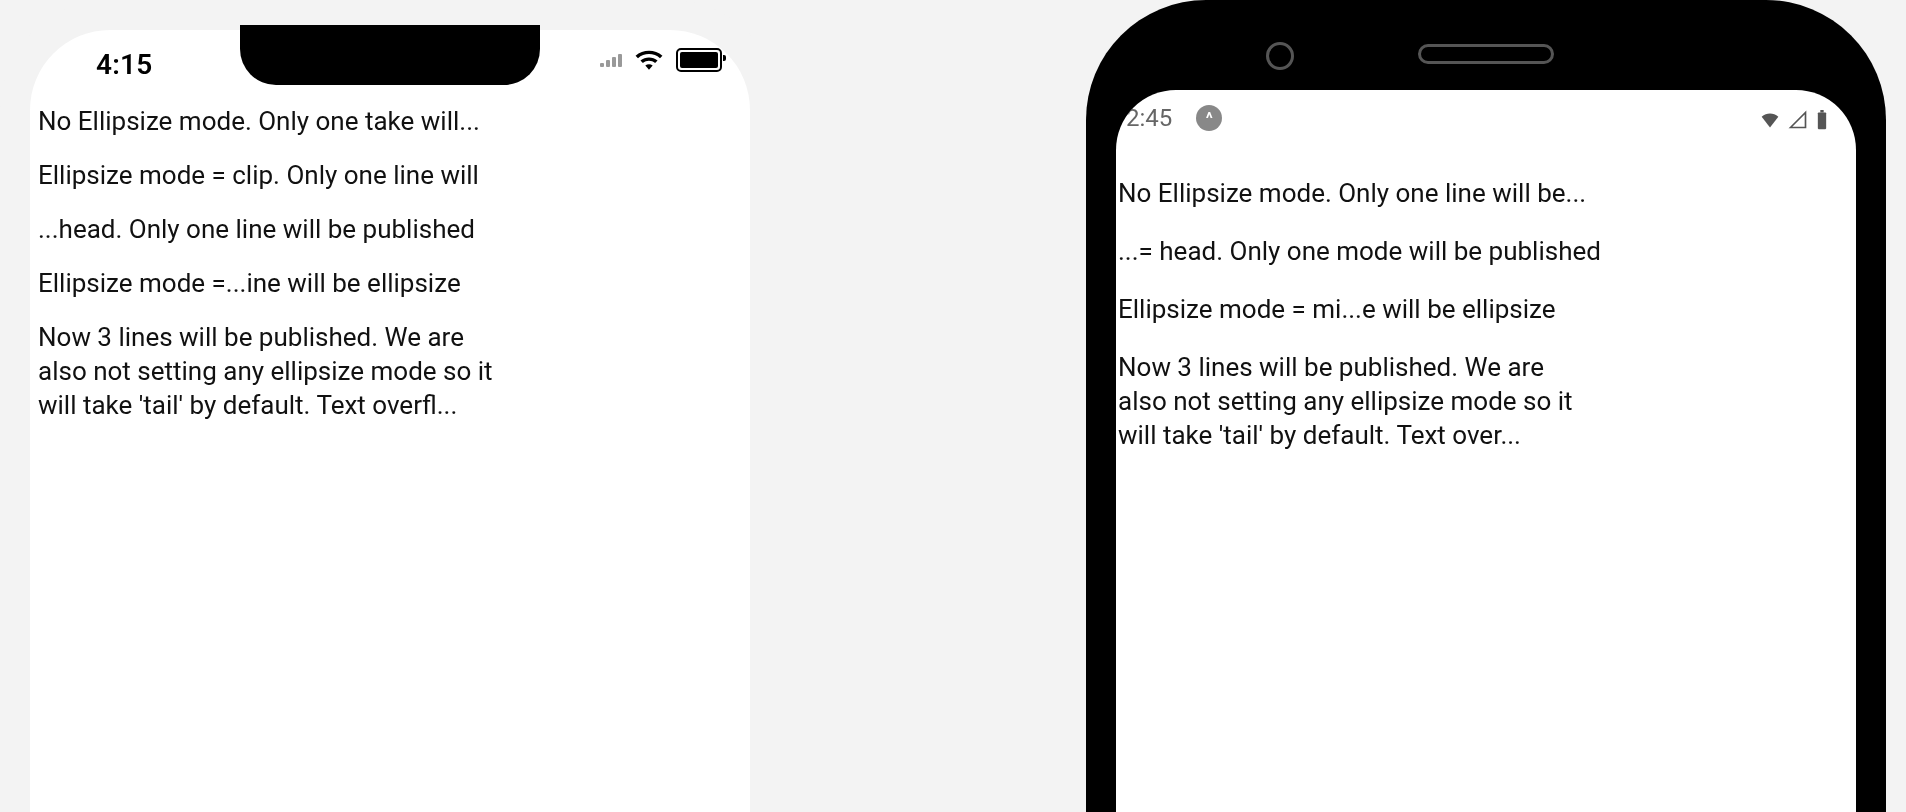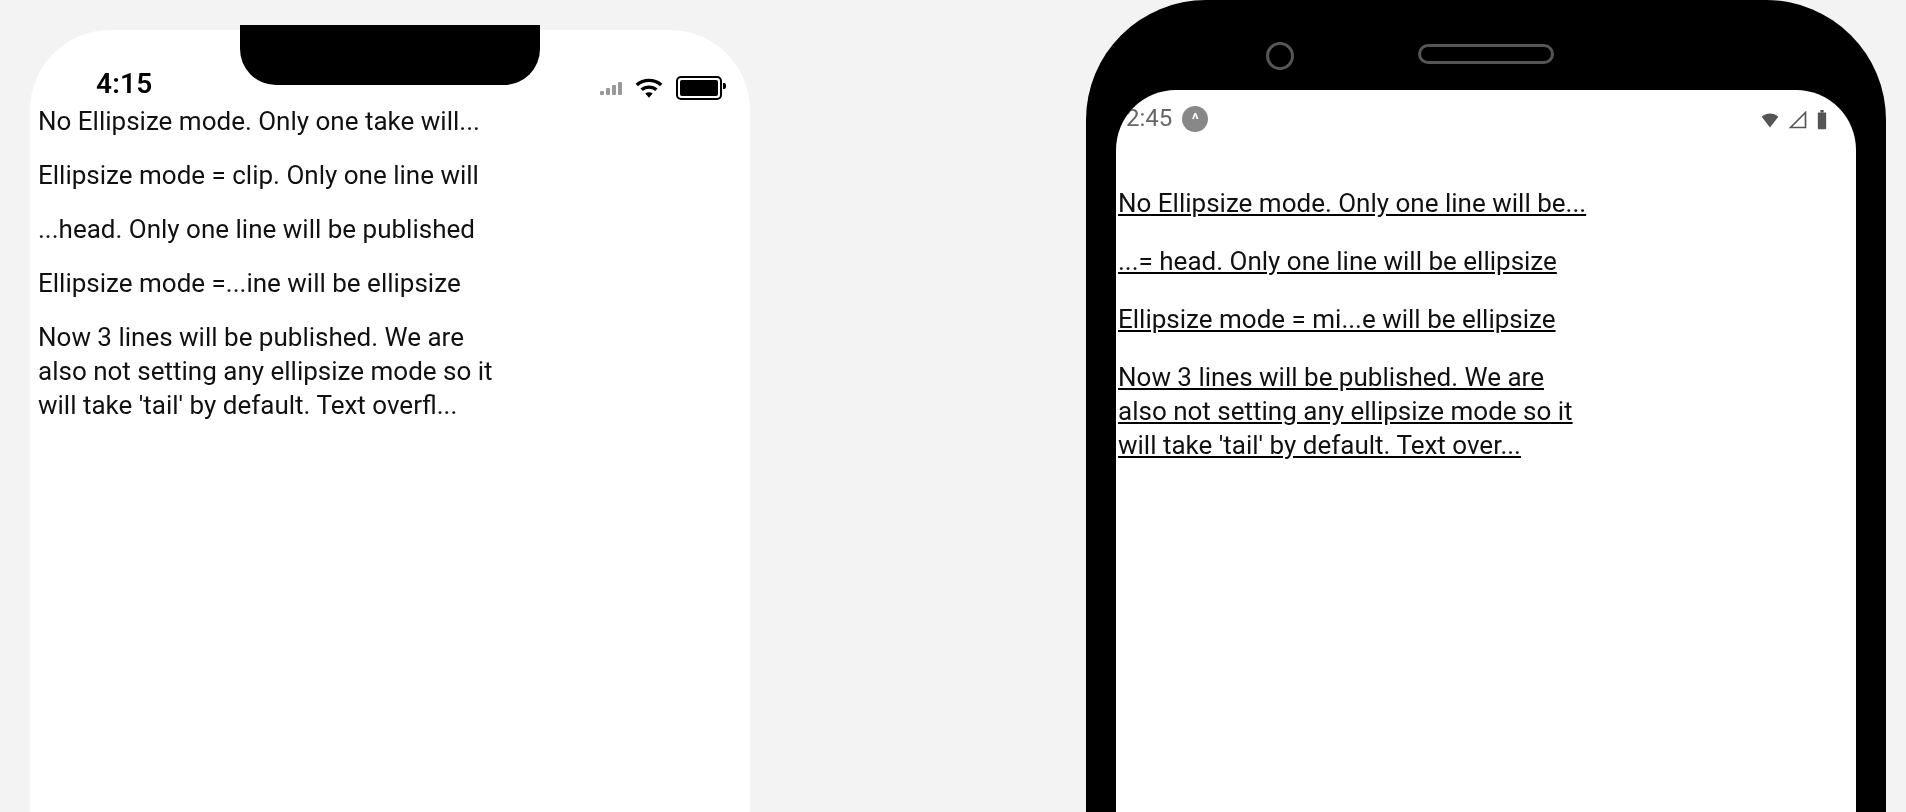--- a/index.html
+++ b/index.html
@@ -40,27 +40,27 @@
     transform: translateX(-50%);
     width: 300px;
     height: 60px;
     background: #000;
     border-radius: 0 0 36px 36px;
     z-index: 5;
   }
 
   .iphone-status {
     position: absolute;
-    top: 30px;
+    top: 18px;
     left: 0;
     right: 0;
     height: 40px;
     display: flex;
     justify-content: space-between;
-    align-items: flex-end;
+    align-items: flex-start;
     padding: 0 28px;
     gap: 8px;
   }
 
   .iphone-time {
     font-size: 28px;
     font-weight: 600;
     letter-spacing: 0.2px;
     margin-left: 38px;
   }
@@ -193,22 +193,22 @@
     display: flex;
     justify-content: space-between;
     align-items: center;
     padding: 0 20px 0 10px;
     color: #666;
     font-size: 24px;
   }
 
   .android-time-wrap {
     display: flex;
-    align-items: flex-end;
-    gap: 10px;
+    align-items: center;
+    gap: 24px;
   }
 
   .expo-badge {
     width: 26px;
     height: 26px;
     background: #888;
     border-radius: 50%;
     color: #fff;
     display: inline-flex;
     align-items: center;
@@ -224,24 +224,23 @@
   }
 
   .wifi-android, .signal-android, .batt-android {
     width: 20px;
     height: 20px;
     display: inline-block;
   }
 
   .android-content {
     position: absolute;
-    top: 96px;
+    top: 86px;
     left: 2px;
     right: 0;
-    text-decoration: underline;
   }
 
   .and-line {
     font-family: Roboto, Arial, sans-serif;
     font-size: 26px;
     line-height: 34px;
     color: #111;
     margin: 0 20px 24px 0;
     white-space: nowrap;
   }
@@ -315,21 +314,21 @@
             <svg viewBox="0 0 12 24" width="12" height="20">
                 <rect x="1" y="3" width="10" height="20" rx="1" fill="#555"></rect>
                 <rect x="4" y="0" width="4" height="3" fill="#555"></rect>
               </svg>
           </span>
         </span>
       </div>
 
       <div class="android-content">
         <div class="and-line">No Ellipsize mode. Only one line will be...</div>
-        <div class="and-line">...= head. Only one line will be ellipsize</div>
+        <div class="and-line">...= head. Only one mode will be published</div>
         <div class="and-line">Ellipsize mode = mi...e will be ellipsize</div>
         <div class="and-line and-multi">Now 3 lines will be published. We are also not setting any ellipsize mode so it will take 'tail' by default. Text over...</div>
       </div>
 
     </div>
   </div>
 
 </div>
 
 </body></html>

